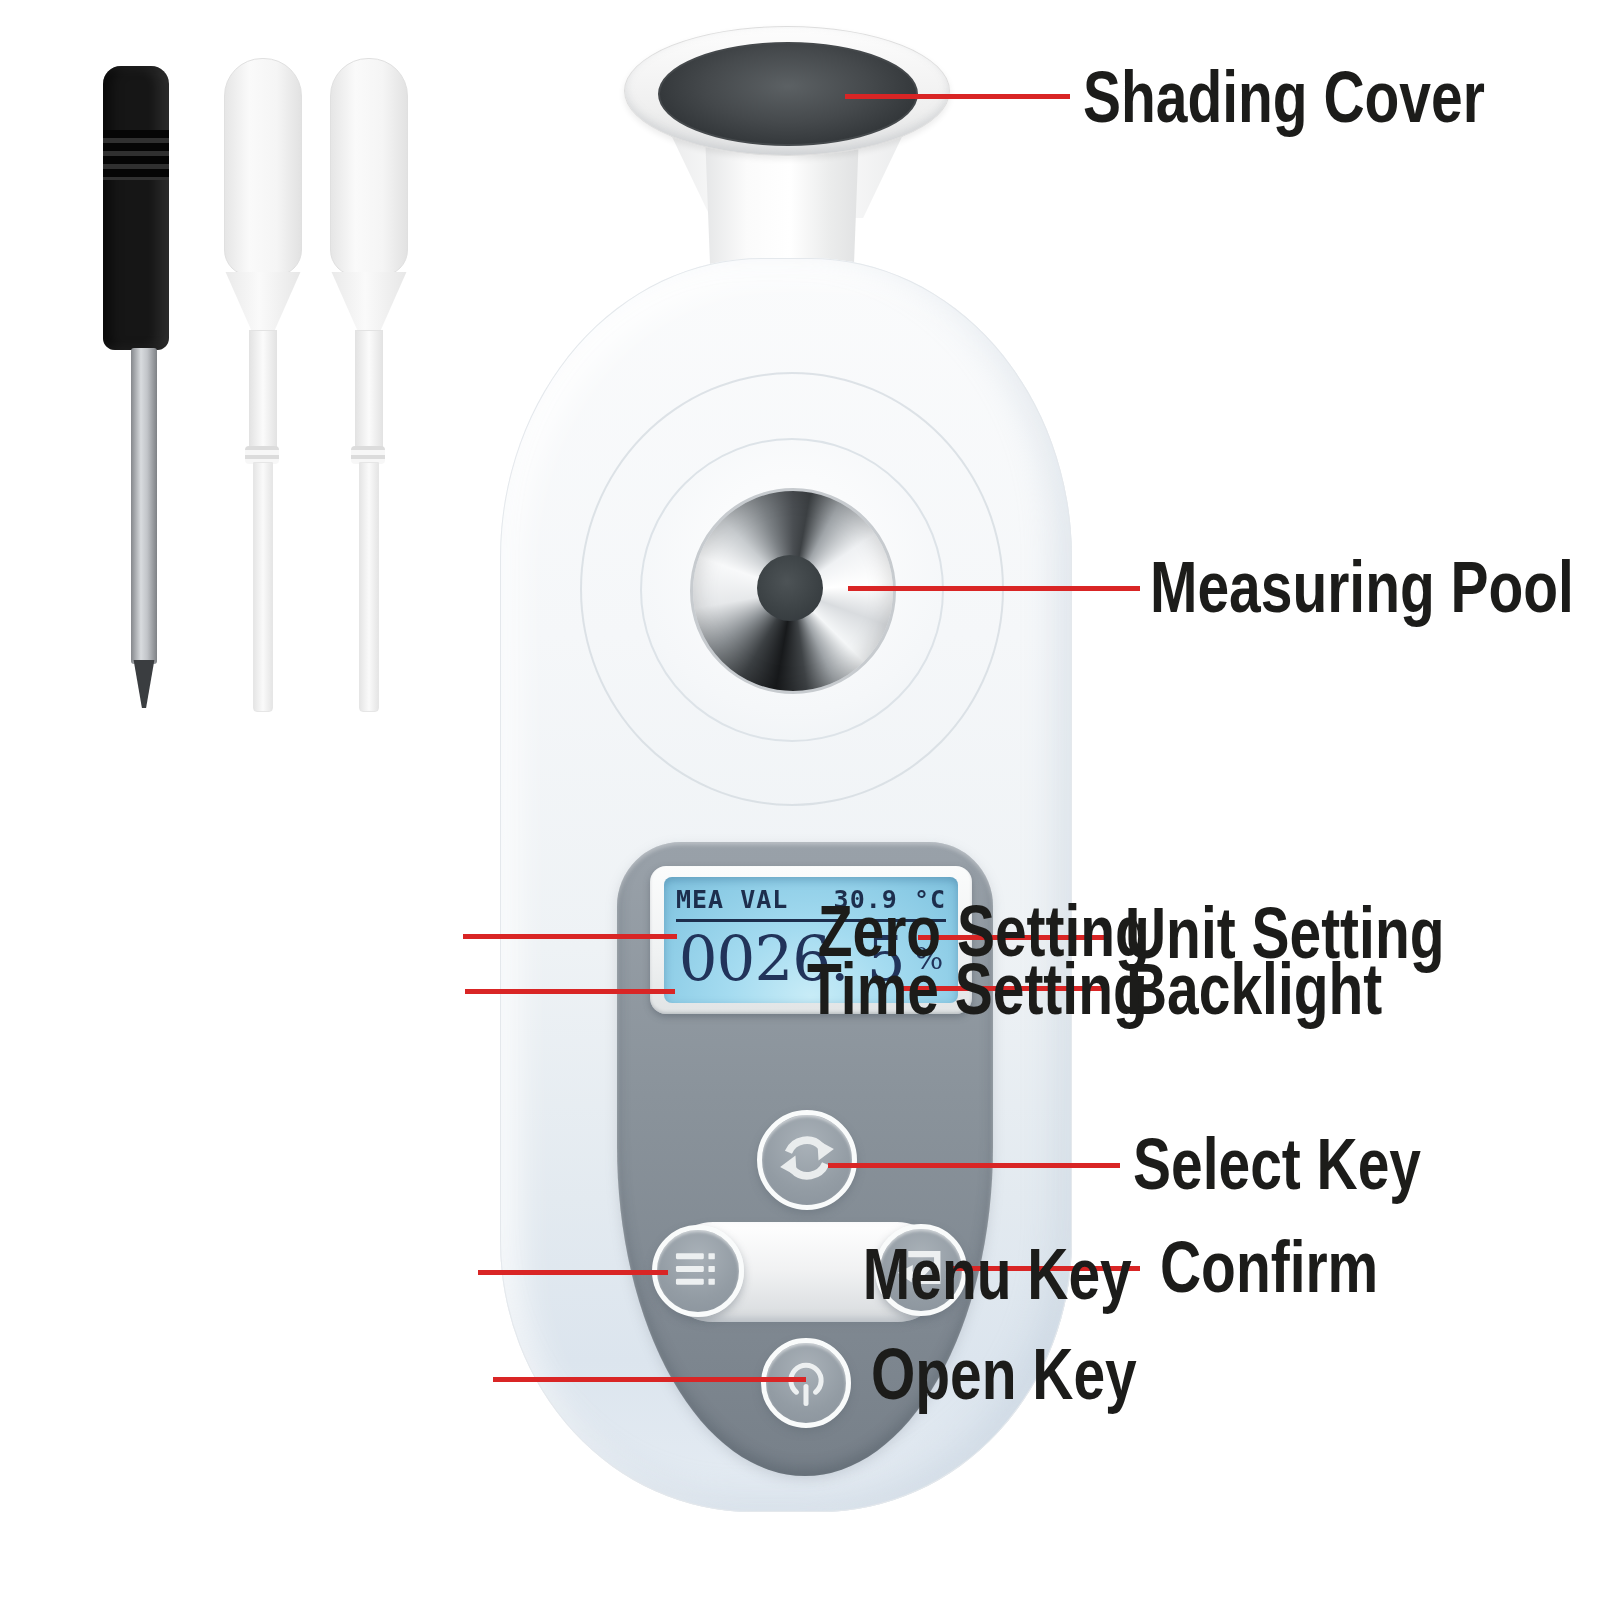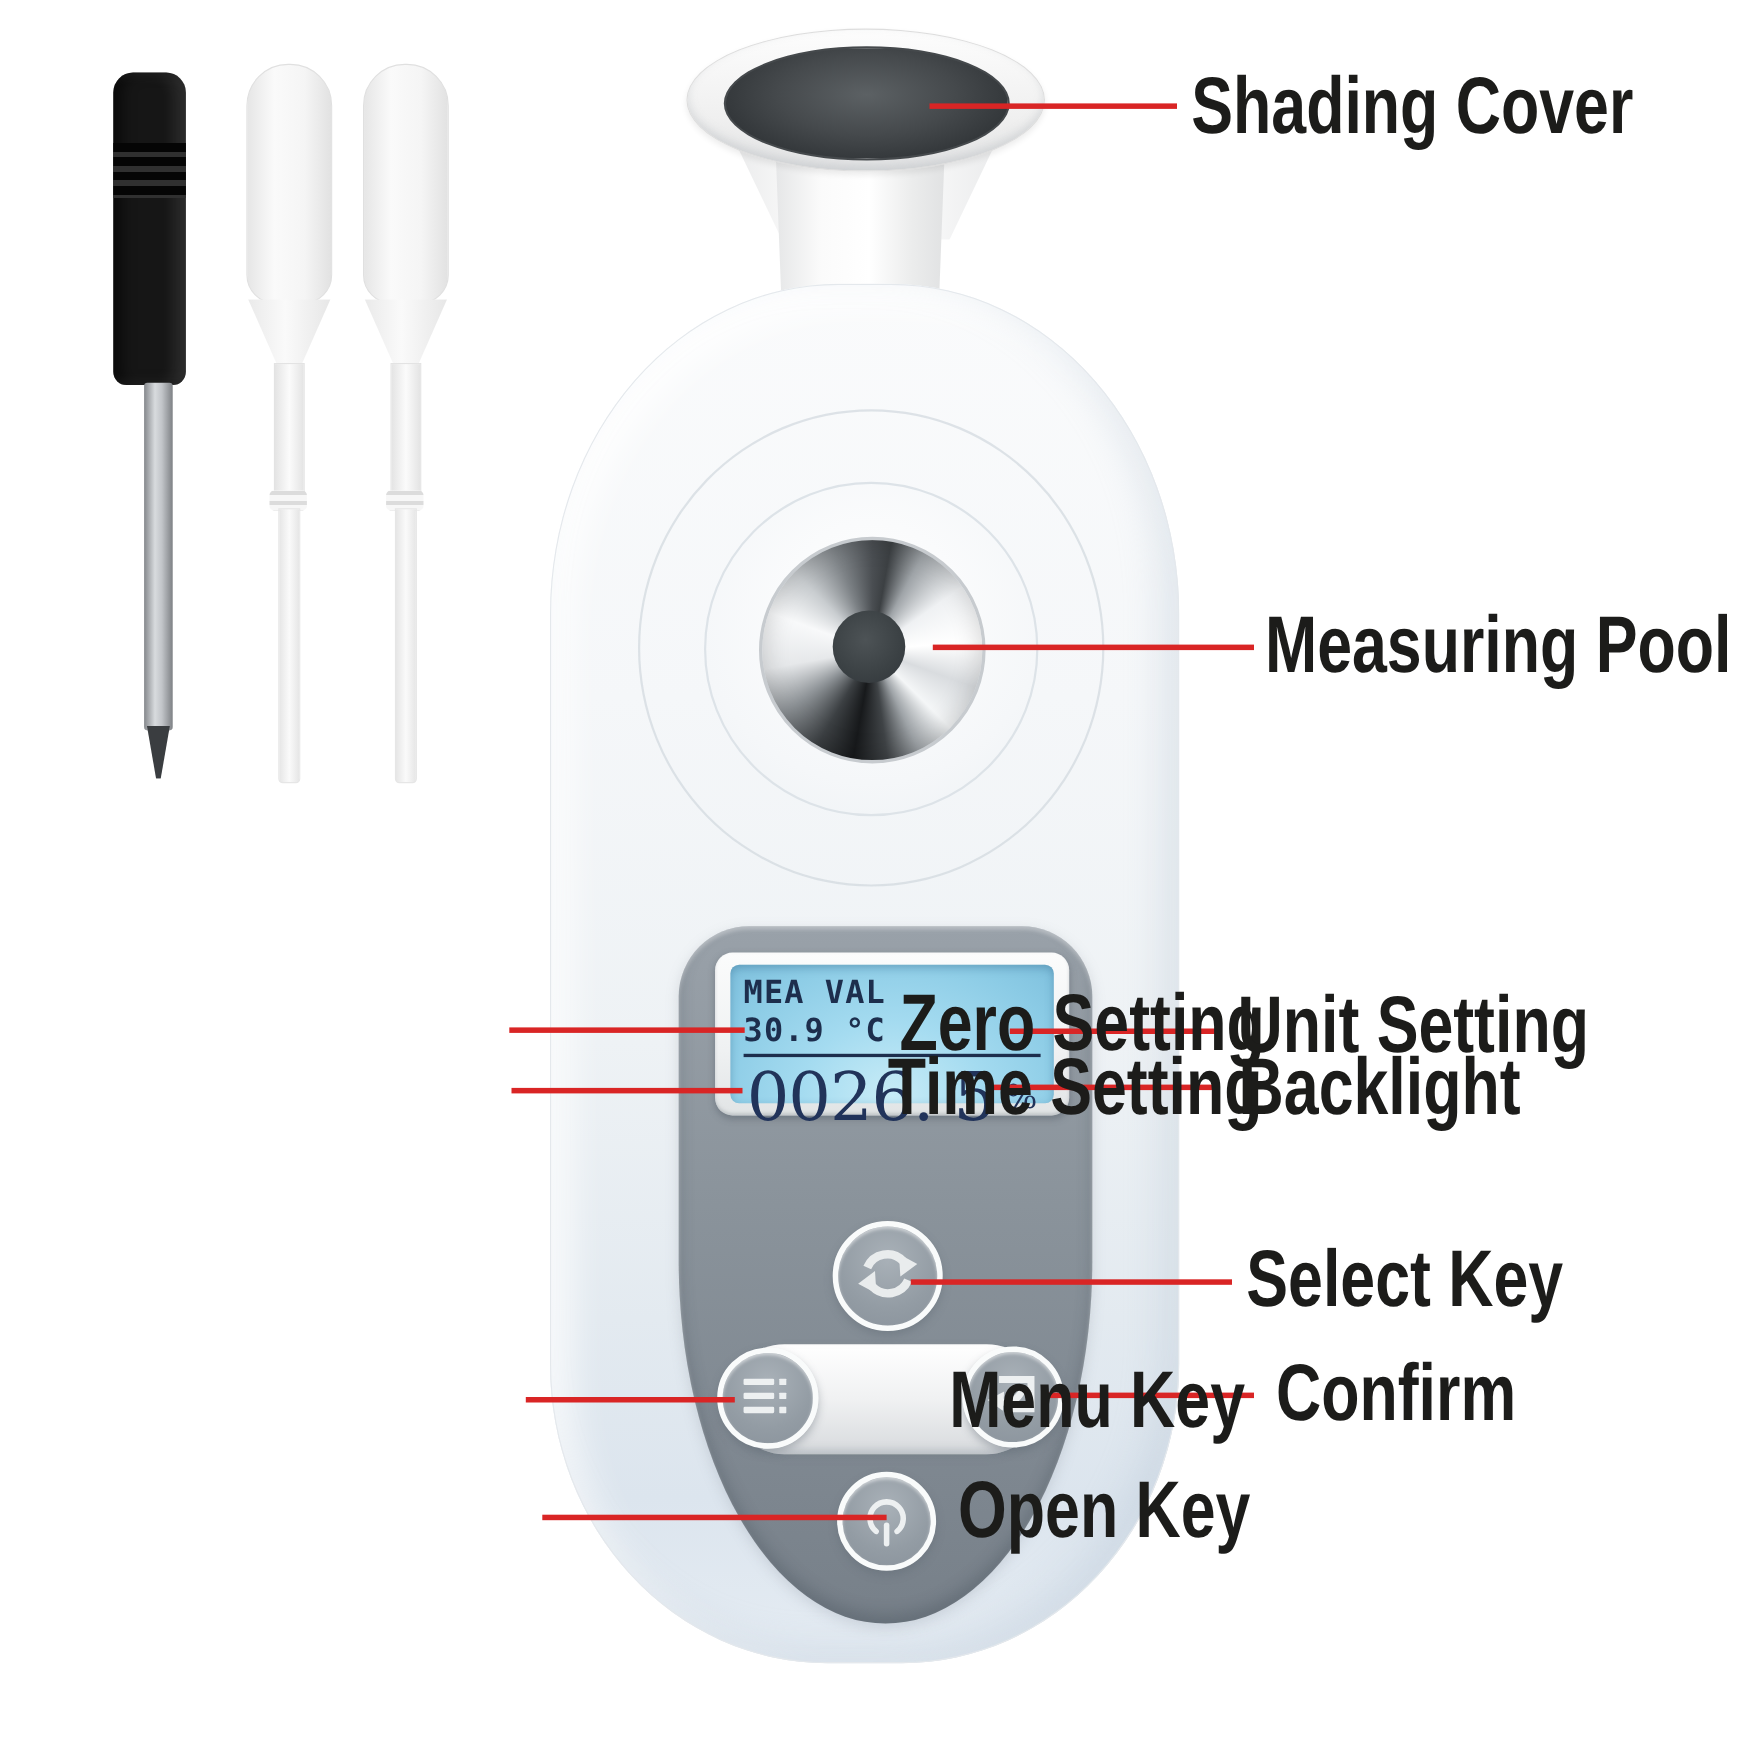--- a/index.html
+++ b/index.html
@@ -123,23 +123,22 @@
     box-shadow:0 3px 7px rgba(60,70,80,.35), inset 0 -2px 3px rgba(150,158,165,.45);
   }
   .lcd {
     left:664px; top:877px; width:294px; height:126px; z-index:7; border-radius:8px;
     background:radial-gradient(ellipse at 50% 95%, #c8ecf7 0%, #a4dbf0 40%, #8bcbe5 78%, #7fc0dd 100%);
     box-shadow: inset 0 3px 8px rgba(35,90,125,.35);
     color:#1d2e4d; box-sizing:border-box; padding:8px 12px 0 12px;
   }
   .lcd-header {
     display:flex; justify-content:space-between; align-items:baseline;
-    font-family:"DejaVu Sans Mono", monospace; font-weight:bold; font-size:29px;
+    font-family:"DejaVu Sans Mono", monospace; font-weight:bold; font-size:25px;
     letter-spacing:1px;
-    flex-direction:column;
   }
   .lcd-divider { margin-top:5px; height:3px; background:#1d2e4d; }
   .lcd-reading {
     display:flex; justify-content:center; align-items:center; margin-top:1px;
     font-family:"DejaVu Serif", serif; font-size:61px; letter-spacing:-1px; color:#21335a;
   }
   .lcd-unit { font-size:30px; margin-left:10px; letter-spacing:0; }
 
   .key {
     z-index:7; border-radius:50%; border:5px solid #f9fbfb;

